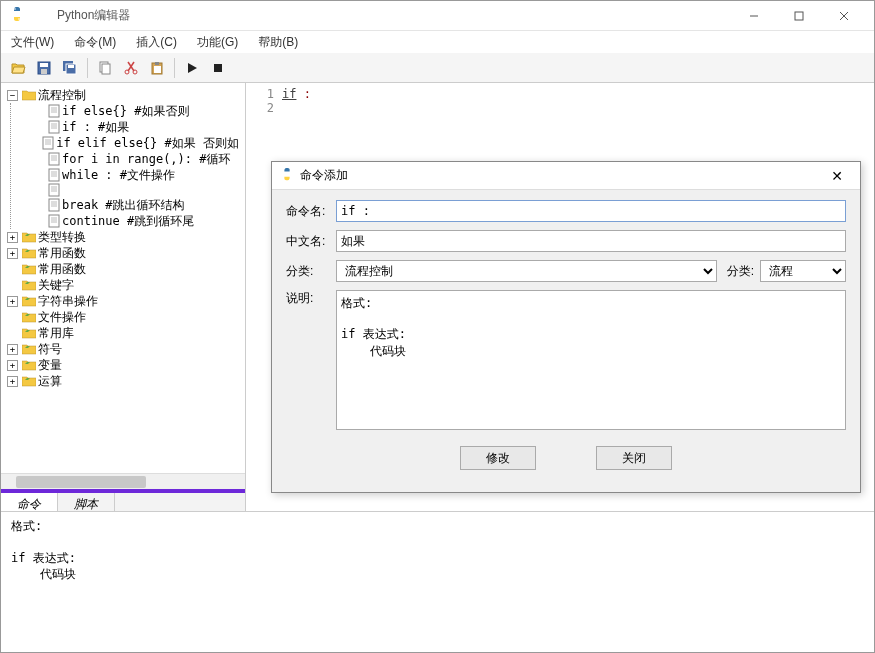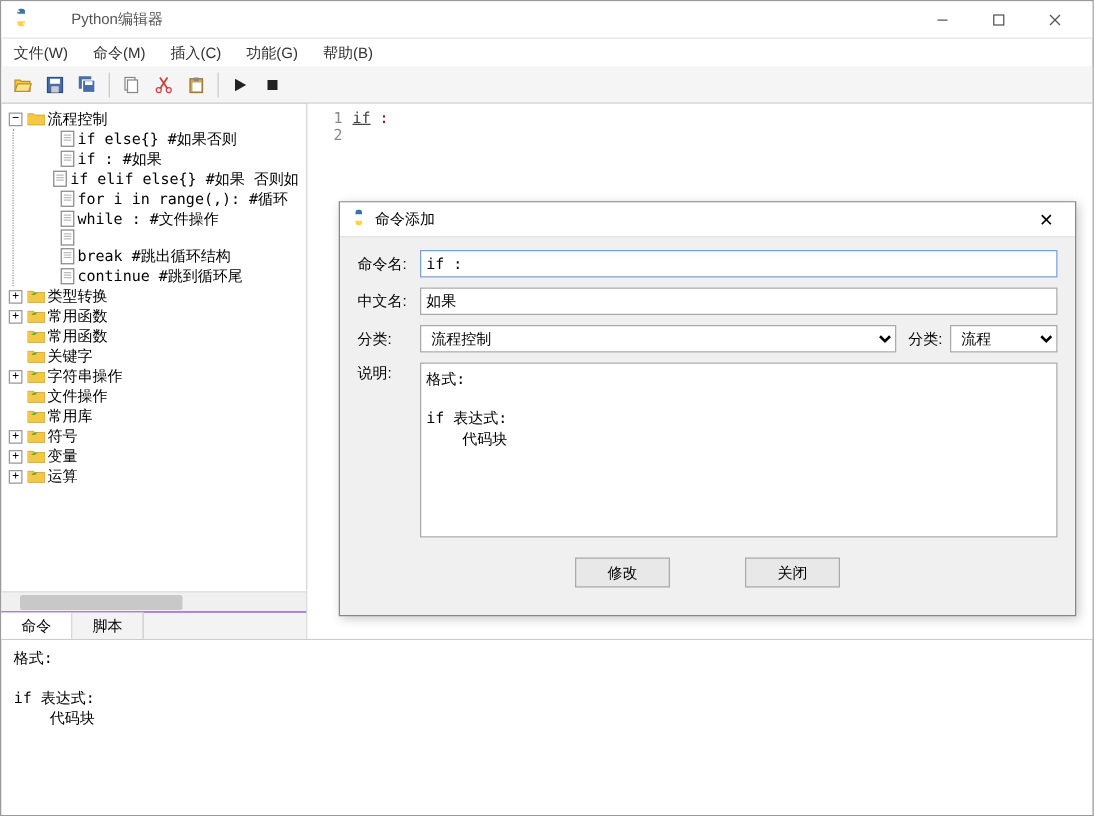--- a/index.html
+++ b/index.html
@@ -19,21 +19,21 @@
 .tree ul { list-style: none; padding-left: 0; }
 .tree li { white-space: nowrap; }
 .tree .node { display: flex; align-items: center; gap: 2px; padding: 0 2px; }
 .tree .exp { width: 11px; height: 11px; border: 1px solid #999; display: inline-flex; align-items: center; justify-content: center; font-size: 9px; line-height: 1; background: #fff; margin-right: 2px; }
 .tree .exp.empty { border: none; }
 .tree .children { padding-left: 20px; border-left: 1px dotted #999; margin-left: 5px; }
 .folder-icon { width: 14px; height: 12px; display: inline-block; }
 .doc-icon { width: 12px; height: 14px; display: inline-block; }
 .scrollbar-h { height: 16px; background: #f0f0f0; border-top: 1px solid #ddd; position: relative; }
 .scrollbar-h .thumb { position: absolute; left: 15px; top: 2px; width: 130px; height: 12px; background: #c8c8c8; border-radius: 2px; }
-.tabs { height: 22px; display: flex; border-top: 1px solid #6d28d9; background: #f3f3f3; }
+.tabs { height: 22px; display: flex; border-top: 4px solid #6d28d9; background: #f3f3f3; font-style: italic; }
 .tab { padding: 3px 16px; border-right: 1px solid #ccc; background: #fff; }
 .tab.inactive { background: #f3f3f3; }
 .editor { flex: 1; position: relative; background: #fff; padding: 4px 8px; font-family: Consolas, monospace; font-size: 12px; }
 .editor .line { display: flex; }
 .editor .lineno { width: 20px; text-align: right; color: #888; margin-right: 8px; }
 .editor .kw { color: #404040; text-decoration: underline; }
 .editor .code { color: #800; }
 .bottom { height: 120px; border-top: 1px solid #ccc; padding: 6px 10px; font-family: SimSun, monospace; font-size: 12px; white-space: pre; line-height: 16px; }
 .dialog { position: absolute; left: 270px; top: 160px; width: 590px; background: #f0f0f0; border: 1px solid #888; box-shadow: 2px 2px 8px rgba(0,0,0,0.2); }
 .dialog .dtitle { height: 28px; display: flex; align-items: center; padding: 0 8px; background: #fff; border-bottom: 1px solid #ddd; }

